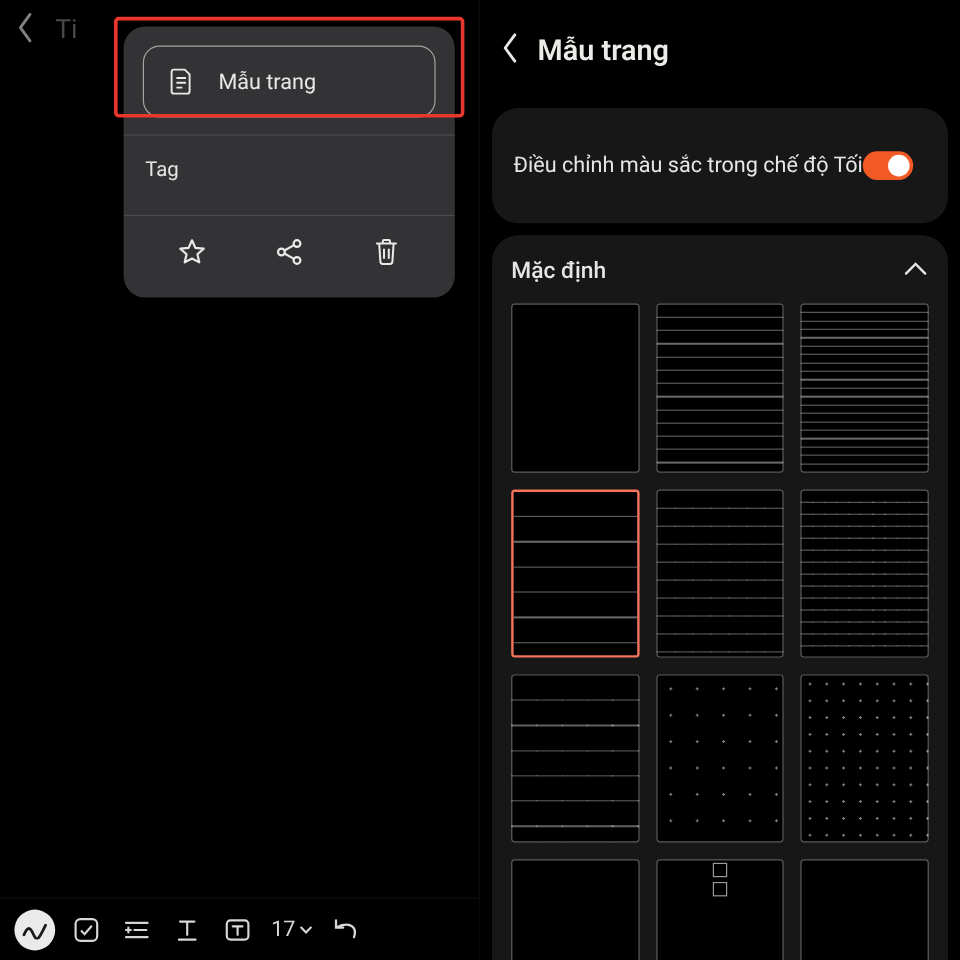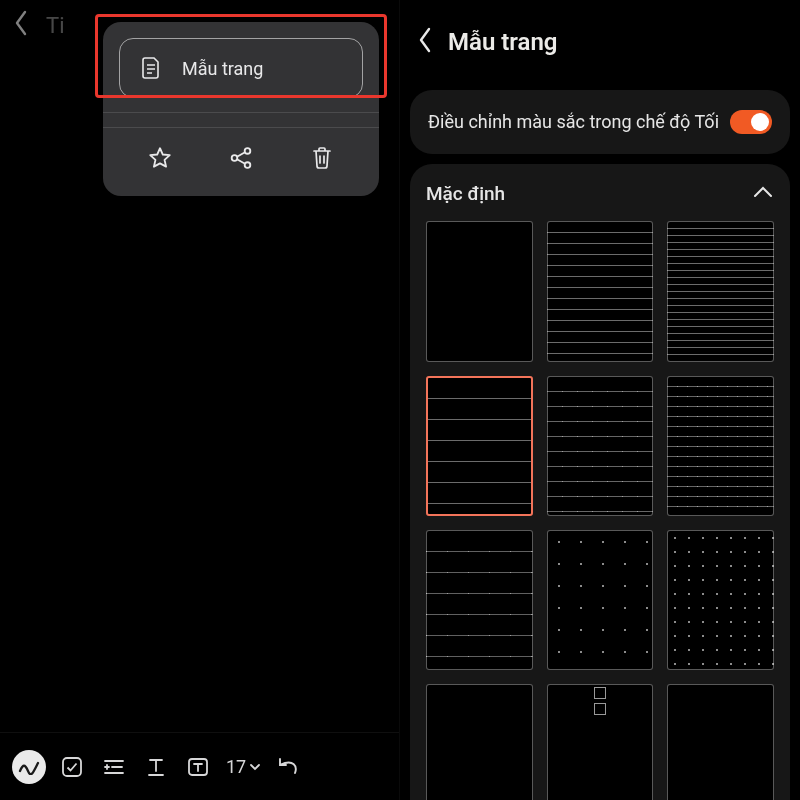--- a/index.html
+++ b/index.html
@@ -46,39 +46,39 @@
     border:3px solid #e9372d;
     border-radius:4px;
     pointer-events:none;
   }
   .popup-sep { height:1px; background:rgba(255,255,255,0.12); margin:14px -16px 6px -16px; }
   .popup-item { height:46px; display:flex; align-items:center; color:#e6e6e7; font-size:17px; cursor:pointer; padding:0 2px;}
   .popup-actions { display:flex; justify-content:space-around; align-items:center; height:48px; margin-top:6px; }
   .popup-actions .act { width:40px; height:40px; display:flex; align-items:center; justify-content:center; cursor:pointer; }
 
   .bottom-bar {
-    position:absolute; left:0; bottom:0; width:100%; height:68px;
+    position:absolute; left:0; bottom:0; width:100%; height:52px;
     background:#000;
     display:flex; align-items:center;
     padding:0 12px;
     border-top:1px solid rgba(255,255,255,0.06);
   }
   .bb-circle { width:34px; height:34px; border-radius:50%; background:#eaeaea; display:flex; align-items:center; justify-content:center; margin-right:6px; cursor:pointer;}
   .bb-item { width:40px; height:40px; display:flex; align-items:center; justify-content:center; cursor:pointer; margin-right:2px; color:#d7d7d8;}
   .bb-font { display:flex; align-items:center; color:#d7d7d8; font-size:18px; margin:0 6px; cursor:pointer;}
 
   
   .r-header { height:84px; display:flex; align-items:center; padding:0 18px;}
   .r-title { color:#ecebe8; font-size:24px; font-weight:600; margin-left:16px;}
   .r-card {
     background:#171717;
     border-radius:22px;
     margin:6px 10px 10px 10px;
-    padding:20px 18px;
-    display:flex; align-items:center; justify-content:space-between;
+    padding:36px 18px;
+    display:flex; align-items:center; justify-content:flex-start;
   }
   .r-toggle-text { color:#e6e6e6; font-size:18px; line-height:1.35; max-width:300px;}
   .toggle {
     width:42px; height:24px; border-radius:12px; background:#f15a24; position:relative; flex-shrink:0; cursor:pointer;
   }
   .toggle::after {
     content:""; position:absolute; right:3px; top:3px; width:18px; height:18px; border-radius:50%; background:#fff;
   }
   .r-templates {
     background:#171717;
@@ -146,20 +146,23 @@
           <path d="M5 2h9l4 4v14a2 2 0 0 1-2 2H5a2 2 0 0 1-2-2V4a2 2 0 0 1 2-2Z"></path>
           <path d="M7 9h8M7 13h8M7 17h5"></path>
         </svg>
       </span>
       <span>Mẫu trang</span>
     </div>
 
 
     <div class="popup-sep"></div>
 
+    <div class="popup-item">
+      <span>Tag</span>
+    </div>
 
     <div class="popup-sep"></div>
 
     <div class="popup-actions">
       <span class="act">
         <svg width="26" height="26" viewBox="0 0 24 24" fill="none" stroke="#e9e9ea" stroke-width="1.7" stroke-linejoin="round">
           <path d="M12 3l2.6 5.8 6.4.6-4.8 4.3 1.4 6.3L12 17l-5.6 3 1.4-6.3L3 9.4l6.4-.6L12 3Z"></path>
         </svg>
       </span>
       <span class="act">

